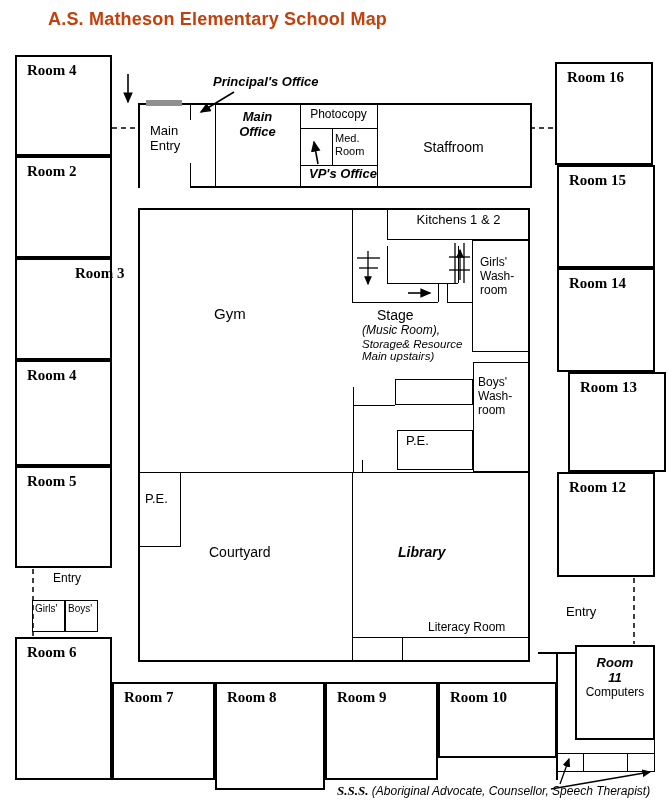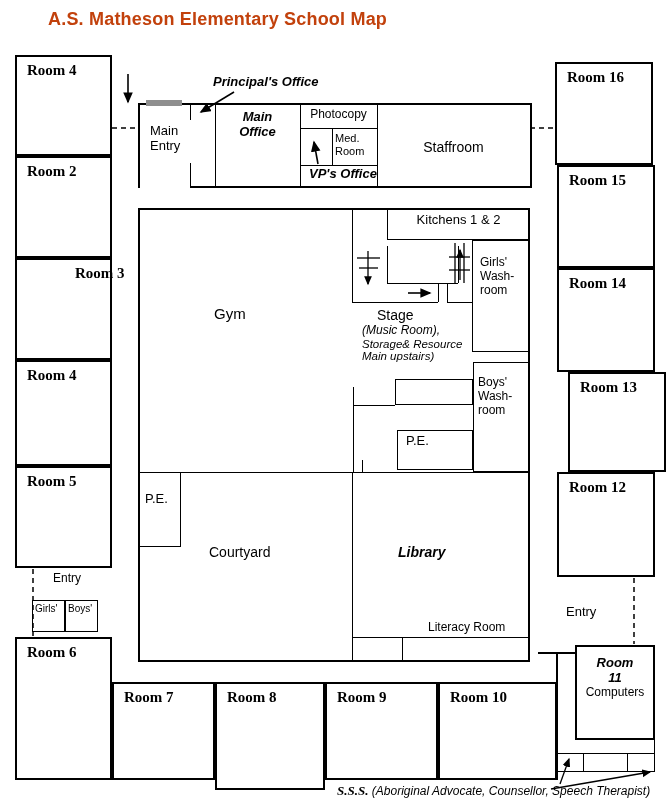--- a/index.html
+++ b/index.html
@@ -70,21 +70,21 @@
     </div>
   <div class="box" style="left:112px;top:682px;width:103px;height:98px;">
     <span class="roomlbl">Room 7</span>
     </div>
   <div class="box" style="left:215px;top:682px;width:110px;height:108px;">
     <span class="roomlbl">Room 8</span>
     </div>
   <div class="box" style="left:325px;top:682px;width:113px;height:98px;">
     <span class="roomlbl">Room 9</span>
     </div>
-  <div class="box" style="left:438px;top:682px;width:119px;height:98px;">
+  <div class="box" style="left:438px;top:682px;width:119px;height:76px;">
     <span class="roomlbl">Room 10</span>
     </div>
 
   <div class="wh2" style="left:138px;top:103px;width:394px;"></div>
   <div class="doorgray"></div>
   <div class="wv2" style="left:138px;top:103px;height:85px;"></div>
   <div class="wh2" style="left:190px;top:186px;width:342px;"></div>
   <div class="wv2" style="left:530px;top:103px;height:85px;"></div>
   <div class="wv" style="left:190px;top:103px;height:17px;"></div>
   <div class="wv" style="left:190px;top:163px;height:25px;"></div>

